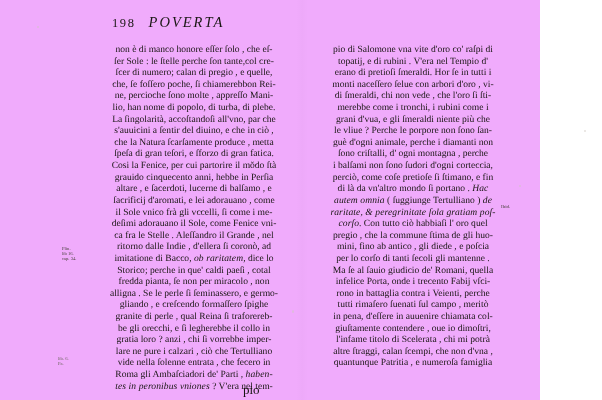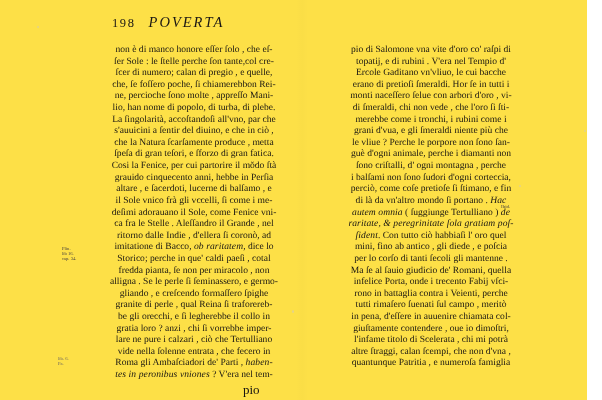--- a/index.html
+++ b/index.html
@@ -10,23 +10,23 @@
   body {
     width: 602px;
     height: 400px;
     overflow: hidden;
     font-family: "Liberation Serif", "DejaVu Serif", serif;
     color: #14110f;
   }
 
   #spread {
     position: relative;
-    width: 587px;
-    height: 400px;
-    background: #fde047;
+    width: 540px;
+    height: 400px;
+    background: #f0abfc;
   }
 
   
   .page {
     position: absolute;
     top: 0;
     height: 400px;
     box-sizing: border-box;
   }
   .page-left  { left: 0;   width: 301px; }
@@ -58,21 +58,21 @@
     position: absolute;
     top: 36px;
     width: 212px;
     font-size: 9.55px;
     line-height: 11.62px;
     text-align: center;
     color: #171411;
     margin-top: 8px;
   }
   .tb-left  { left: 88px; }
-  .tb-right { left: 24px; }
+  .tb-right { left: 6px; }
 
   .ln {
     white-space: nowrap;
     display: block;
     height: 11.62px;
     overflow: visible;
   }
   .ln i, .ln .it {
     font-style: italic;
     letter-spacing: 0.1px;
@@ -141,20 +141,21 @@
         <span class="ln">che, ſe foſſero poche, ſi chiamerebbon Rei-</span>
         <span class="ln">ne, percioche ſono molte ,  appreſſo Mani-</span>
         <span class="ln">lio, han nome di popolo, di turba, di plebe.</span>
         <span class="ln">La ſingolarità, accoſtandoſi all'vno, par che</span>
         <span class="ln">s'auuicini a  ſentir del diuino, e che in ciò ,</span>
         <span class="ln">che  la Natura ſcarſamente produce , metta</span>
         <span class="ln">ſpeſa di gran teſori, e ſforzo di gran fatica.</span>
         <span class="ln">Cosi la Fenice, per cui partorire il mŏdo ſtà</span>
         <span class="ln">grauido cinquecento anni,  hebbe in Perſia</span>
         <span class="ln">altare , e ſacerdoti, lucerne di balſamo , e</span>
+        <span class="ln">ſacrificij d'aromati, e lei adorauano , come</span>
         <span class="ln">il Sole vnico frà gli vccelli, ſi come  i  me-</span>
         <span class="ln">deſimi adorauano il Sole, come Fenice vni-</span>
         <span class="ln">ca fra le Stelle .  Aleſſandro il Grande , nel</span>
         <span class="ln">ritorno  dalle Indie , d'ellera ſi coronò,  ad</span>
         <span class="ln">imitatione di Bacco, <i>ob raritatem</i>, dice lo</span>
         <span class="ln">Storico; perche in que' caldi paeſi , cotal</span>
         <span class="ln">fredda pianta, ſe non per miracolo ,  non</span>
         <span class="ln">alligna .  Se le perle ſi ſeminassero, e germo-</span>
         <span class="ln">gliando ,  e creſcendo formaſſero ſpighe</span>
         <span class="ln">granite di perle ,  qual Reina ſi traforereb-</span>
@@ -178,35 +179,35 @@
       </div>
 
     <div class="catchword cw-left">pio</div>
   </div>
 
   <div class="page page-right">
 
     <div class="textblock tb-right">
         <span class="ln">pio di Salomone vna vite d'oro co' raſpi di</span>
         <span class="ln">topatij, e di rubini .  V'era nel  Tempio  d'</span>
-        <span class="ln">Ercole Gaditano vn'vliuo, le cui bacche</span>
         <span class="ln">erano di pretioſi ſmeraldi. Hor ſe in tutti i</span>
         <span class="ln">monti naceſſero ſelue con arbori d'oro , vi-</span>
         <span class="ln">di ſmeraldi, chi non vede ,  che  l'oro ſi ſti-</span>
         <span class="ln">merebbe come i tronchi,  i  rubini come  i</span>
         <span class="ln">grani d'vua, e gli ſmeraldi niente più che</span>
         <span class="ln">le vliue ?  Perche le porpore non ſono ſan-</span>
         <span class="ln">guè d'ogni animale, perche i diamanti non</span>
         <span class="ln">ſono criſtalli, d' ogni montagna ,  perche</span>
         <span class="ln">i balſami non ſono ſudori d'ogni corteccia,</span>
         <span class="ln">perciò, come coſe pretioſe ſi ſtimano, e fin</span>
         <span class="ln">di là da vn'altro  mondo  ſi portano .  <i>Hac</i></span>
         <span class="ln"><i>autem omnia</i> ( ſuggiunge Tertulliano )  <i>de</i></span>
         <span class="ln"><i>raritate, &amp; peregrinitate ſola gratiam poſ-</i></span>
-        <span class="ln"><i>ſident</i>.  Con tutto ciò  habbiaſi l' oro quel</span>
+        <span class="ln"><i>corſo</i>.  Con tutto ciò  habbiaſi l' oro quel</span>
+        <span class="ln">pregio ,  che la commune ſtima  de gli huo-</span>
         <span class="ln">mini,  fino ab antico , gli diede ,  e poſcia</span>
         <span class="ln">per lo corſo di tanti ſecoli gli mantenne .</span>
         <span class="ln">Ma ſe al ſauio  giudicio de' Romani, quella</span>
         <span class="ln">infelice Porta,  onde i trecento  Fabij vſci-</span>
         <span class="ln">rono in battaglia contra i Veienti, perche</span>
         <span class="ln">tutti rimaſero  ſuenati ſul  campo ,  meritò</span>
         <span class="ln">in pena, d'eſſere in auuenire chiamata col-</span>
         <span class="ln">giuſtamente contendere ,  oue io  dimoſtri,</span>
         <span class="ln">l'infame  titolo  di Scelerata ,  chi  mi potrà</span>
         <span class="ln">altre ſtraggi, calan ſcempi, che non d'vna ,</span>

